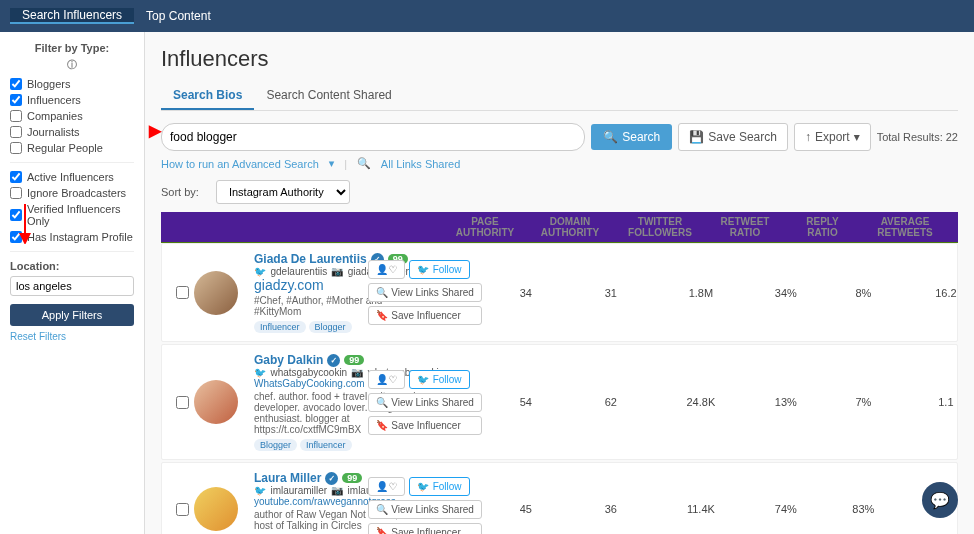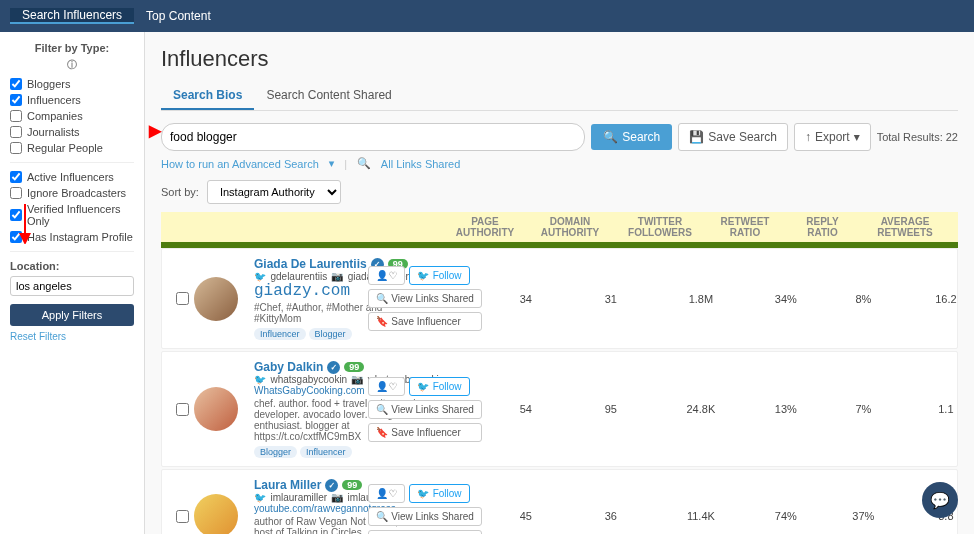--- a/index.html
+++ b/index.html
@@ -39,26 +39,26 @@
     .search-input-wrap input { width: 100%; border: 1px solid #ccc; border-radius: 3px; padding: 6px 8px; font-size: 12px; }
     .search-btn { background: #4a9fd4; color: #fff; border: none; border-radius: 3px; padding: 6px 12px; font-size: 12px; cursor: pointer; display: flex; align-items: center; gap: 4px; }
     .save-search-btn { background: #fff; color: #555; border: 1px solid #ccc; border-radius: 3px; padding: 6px 10px; font-size: 12px; cursor: pointer; display: flex; align-items: center; gap: 4px; }
     .export-btn { background: #fff; color: #555; border: 1px solid #ccc; border-radius: 3px; padding: 6px 10px; font-size: 12px; cursor: pointer; display: flex; align-items: center; gap: 4px; }
     .total-results { font-size: 11px; color: #555; margin-left: auto; white-space: nowrap; }
 
     .advanced-row { display: flex; align-items: center; gap: 10px; margin-bottom: 10px; font-size: 11px; color: #4a9fd4; }
     .advanced-row span { cursor: pointer; }
 
     
-    .sort-row { display: flex; align-items: center; gap: 8px; margin-bottom: 8px; }
+    .sort-row { display: flex; align-items: center; gap: 17px; margin-bottom: 8px; }
     .sort-label { font-size: 11px; color: #555; }
     .sort-select { border: 1px solid #ccc; border-radius: 3px; padding: 4px 8px; font-size: 11px; background: #fff; cursor: pointer; }
 
     
-    .table-header { display: grid; grid-template-columns: 24px 170px 1fr 80px 90px 90px 80px 75px 90px; gap: 0; padding: 4px 8px; border-bottom: 6px solid #4d7c0f; background: #fef9c3; }
+    .table-header { display: grid; grid-template-columns: 24px 170px 1fr 80px 90px 90px 80px 75px 90px; gap: 0; padding: 4px 8px; border-bottom: 1px solid #4d7c0f; background: #4c1d95; }
     .th { font-size: 10px; color: #888; font-weight: bold; text-align: center; }
 
     
     .influencer-row { display: grid; grid-template-columns: 24px 170px 1fr 80px 90px 90px 80px 75px 90px; gap: 0; padding: 8px; background: #fff; border-bottom: 1px solid #eee; align-items: center; margin-bottom: 2px; border: 1px solid #eee; border-radius: 2px; }
     .influencer-info { padding: 0 8px; }
     .influencer-name { font-size: 12px; font-weight: bold; color: #2c7bb6; display: flex; align-items: center; gap: 4px; }
     .verified-badge { background: #2c7bb6; color: #fff; border-radius: 50%; width: 13px; height: 13px; font-size: 8px; display: inline-flex; align-items: center; justify-content: center; }
     .score-badge { background: #4caf50; color: #fff; border-radius: 9px; padding: 0 5px; font-size: 9px; }
     .social-handle { font-size: 10px; color: #555; display: flex; align-items: center; gap: 4px; }
     .twitter-icon { color: #1da1f2; font-size: 10px; }
@@ -222,21 +222,21 @@
           <span style="color:#2c7bb6;font-size:12px;font-weight:bold;">Giada De Laurentiis</span>
           <span class="verified-badge">✓</span>
           <span class="score-badge">99</span>
         </div>
         <div class="social-handle">
           <span class="twitter-icon">🐦</span>
           <span style="font-size:10px;color:#555;">gdelaurentiis</span>
           <span style="color:#e1306c;font-size:10px;">📷</span>
           <span style="font-size:10px;color:#555;">giadadelaurentis</span>
         </div>
-        <div class="influencer-website" style="font-size:16px;color:#2c7bb6;font-family:Liberation Mono, monospace;">giadzy.com</div>
+        <div class="influencer-website" style="font-size:14px;color:#2c7bb6;">giadzy.com</div>
         <div class="influencer-bio">#Chef, #Author, #Mother and #KittyMom</div>
         <div>
           <span class="tag">Influencer</span><span class="tag">Blogger</span>
         </div>
       </div>
     </div>
     <div class="actions-cell">
       <div class="follow-row">
         <button class="action-btn" style="font-size:10px;">👤♡</button>
         <button class="action-btn follow">🐦 Follow</button>
@@ -278,21 +278,21 @@
     </div>
     <div class="actions-cell">
       <div class="follow-row">
         <button class="action-btn" style="font-size:10px;">👤♡</button>
         <button class="action-btn follow">🐦 Follow</button>
       </div>
       <button class="action-btn">🔍 View Links Shared</button>
       <button class="action-btn">🔖 Save Influencer</button>
     </div>
     <div class="stat-cell">54</div>
-    <div class="stat-cell">95</div>
+    <div class="stat-cell">62</div>
     <div class="stat-cell">24.8K</div>
     <div class="stat-cell">13%</div>
     <div class="stat-cell">7%</div>
     <div class="stat-cell">1.1</div>
   </div>
         <div class="influencer-row">
     <div style="display:flex;align-items:center;justify-content:center;">
       <input type="checkbox" style="">
     </div>
     <div style="display:flex;align-items:center;gap:8px;">
@@ -321,20 +321,20 @@
         <button class="action-btn" style="font-size:10px;">👤♡</button>
         <button class="action-btn follow">🐦 Follow</button>
       </div>
       <button class="action-btn">🔍 View Links Shared</button>
       <button class="action-btn">🔖 Save Influencer</button>
     </div>
     <div class="stat-cell">45</div>
     <div class="stat-cell">36</div>
     <div class="stat-cell">11.4K</div>
     <div class="stat-cell">74%</div>
-    <div class="stat-cell">37%</div>
+    <div class="stat-cell">83%</div>
     <div class="stat-cell">3.8</div>
   </div>
       </div>
   </div>
 </div>
 
 <div class="chat-bubble">💬</div>
 
 </body></html>

